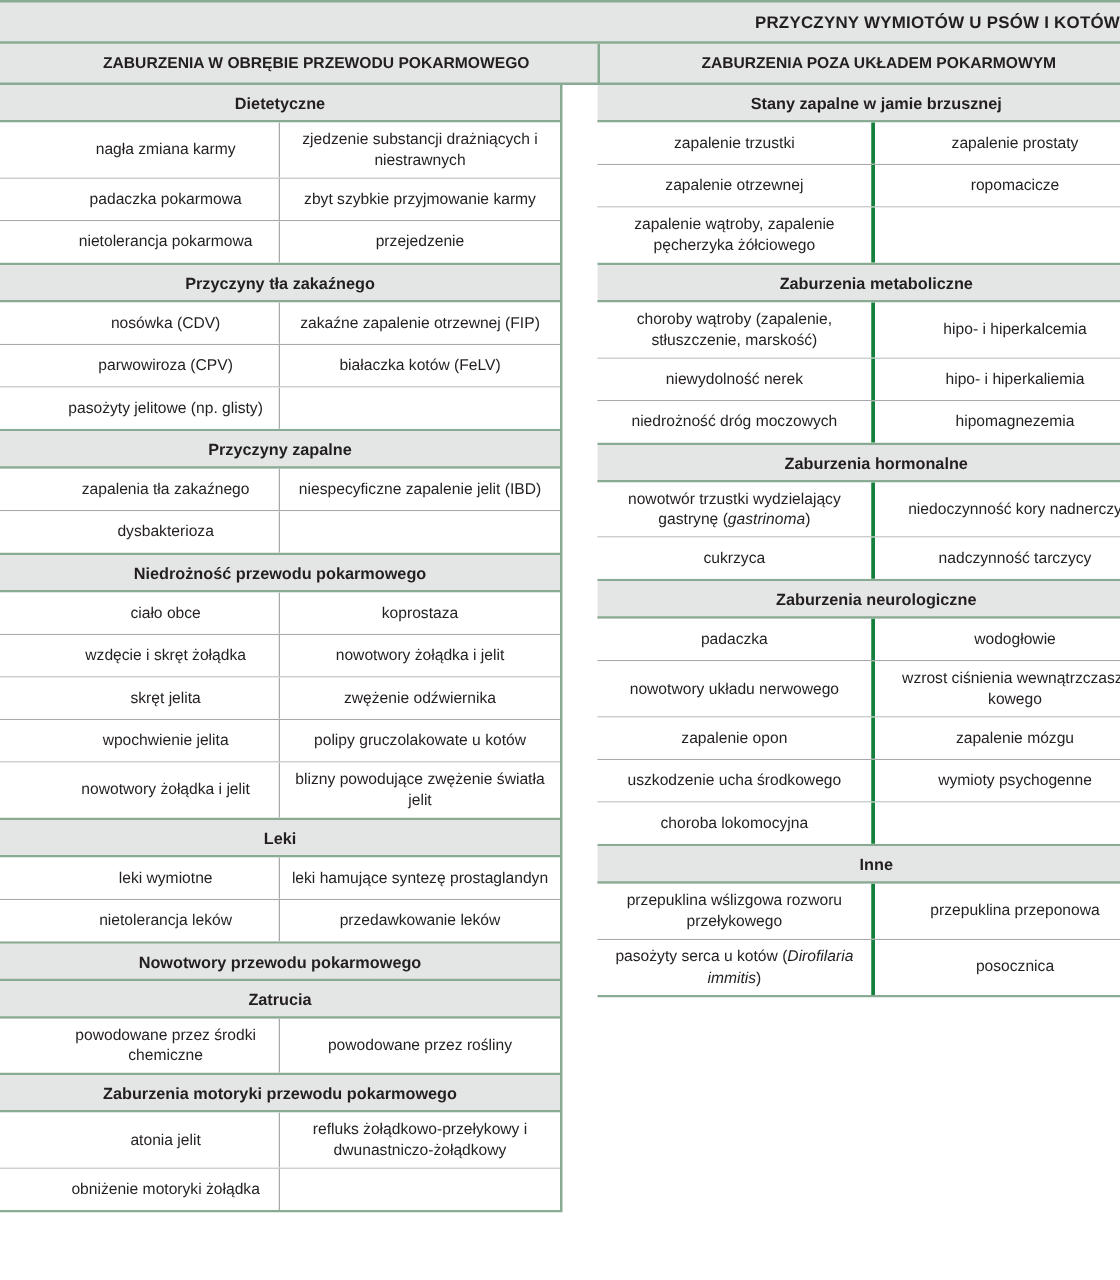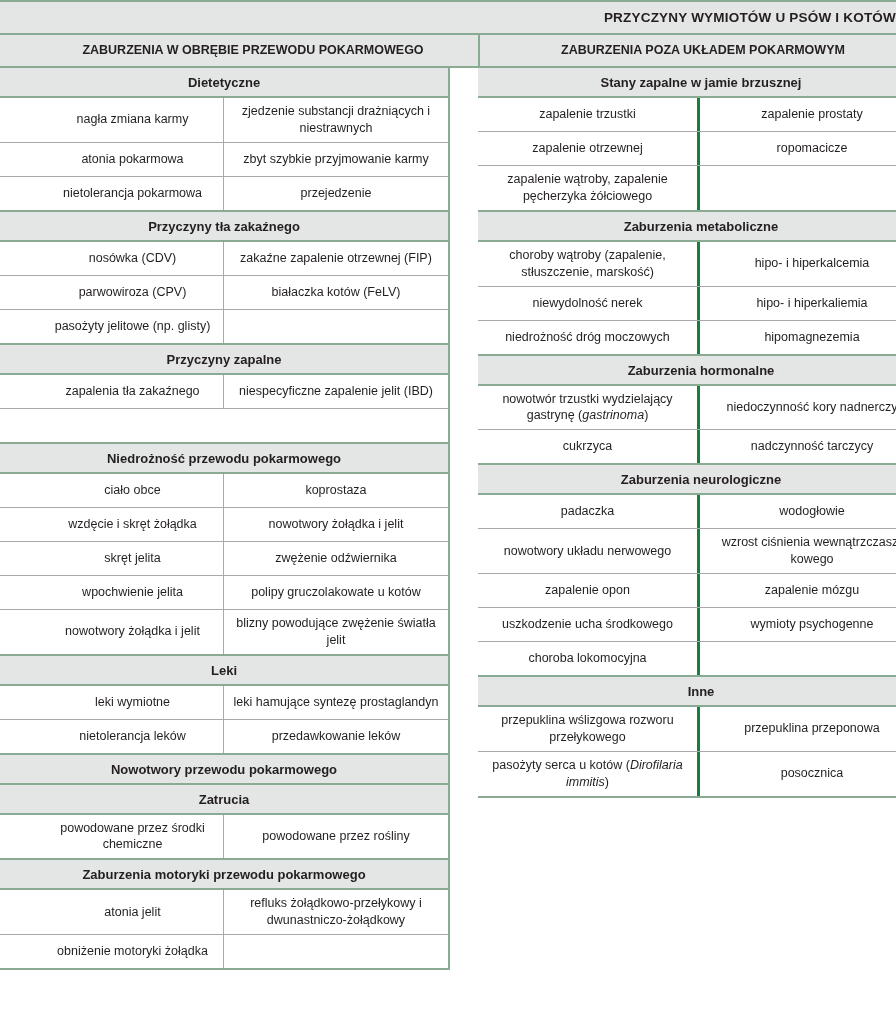--- a/index.html
+++ b/index.html
@@ -151,21 +151,21 @@
             <div class="row">
               <div class="cell c1">
                 <span class="txt">nagła zmiana karmy</span>
               </div>
               <div class="cell c2">
                 <span class="txt">zjedzenie substancji drażniących i niestrawnych</span>
               </div>
             </div>
             <div class="row">
               <div class="cell c1">
-                <span class="txt">atonia pokarmowa</span>
+                <span class="txt">padaczka pokarmowa</span>
               </div>
               <div class="cell c2">
                 <span class="txt">zbyt szybkie przyjmowanie karmy</span>
               </div>
             </div>
             <div class="row last">
               <div class="cell c1">
                 <span class="txt">nietolerancja pokarmowa</span>
               </div>
               <div class="cell c2">
@@ -208,20 +208,23 @@
           <div class="rows">
             <div class="row">
               <div class="cell c1">
                 <span class="txt">zapalenia tła zakaźnego</span>
               </div>
               <div class="cell c2">
                 <span class="txt">niespecyficzne zapalenie jelit (IBD)</span>
               </div>
             </div>
             <div class="row last">
+              <div class="cell c1">
+                <span class="txt">dysbakterioza</span>
+              </div>
               <div class="cell c2">
                 <span class="txt"></span>
               </div>
             </div>
           </div>
         </div>
         <div class="sec-block">
           <div class="sec-head">Niedrożność przewodu pokarmowego</div>
           <div class="rows">
             <div class="row">

